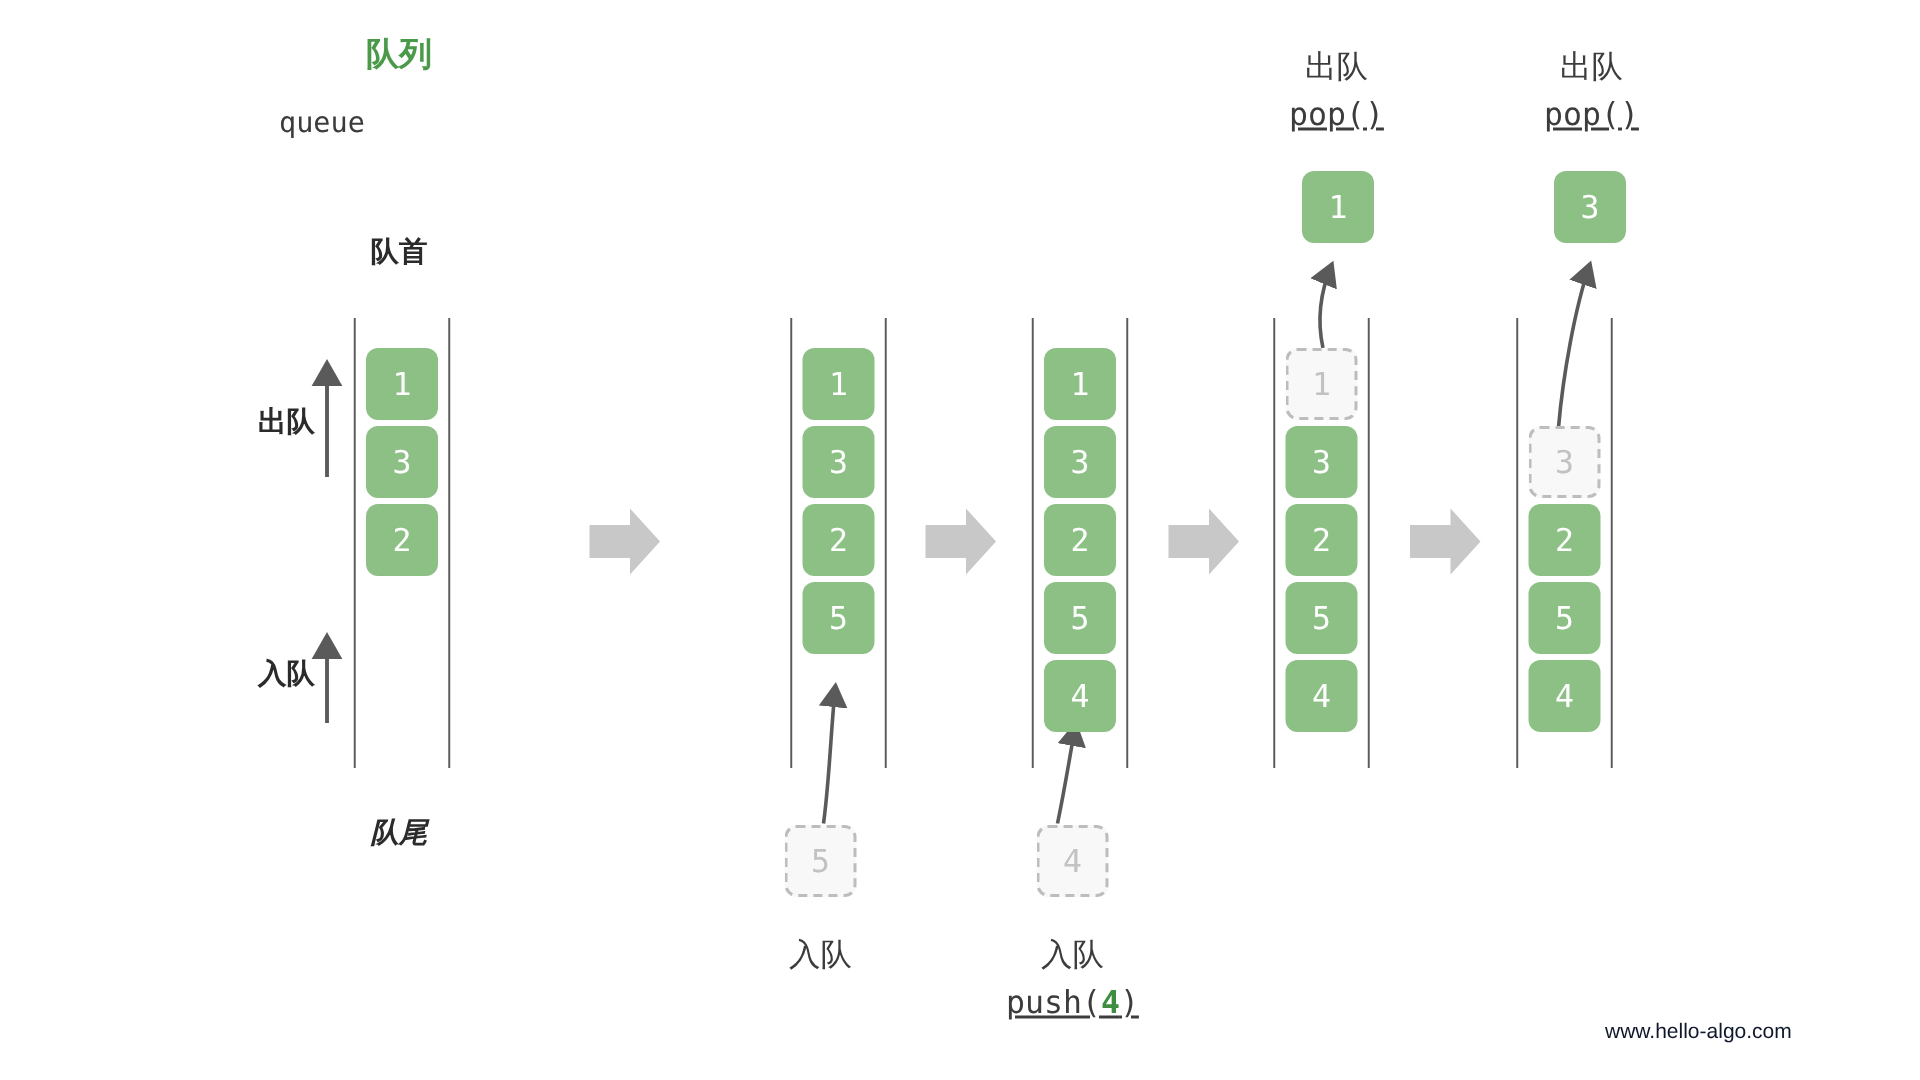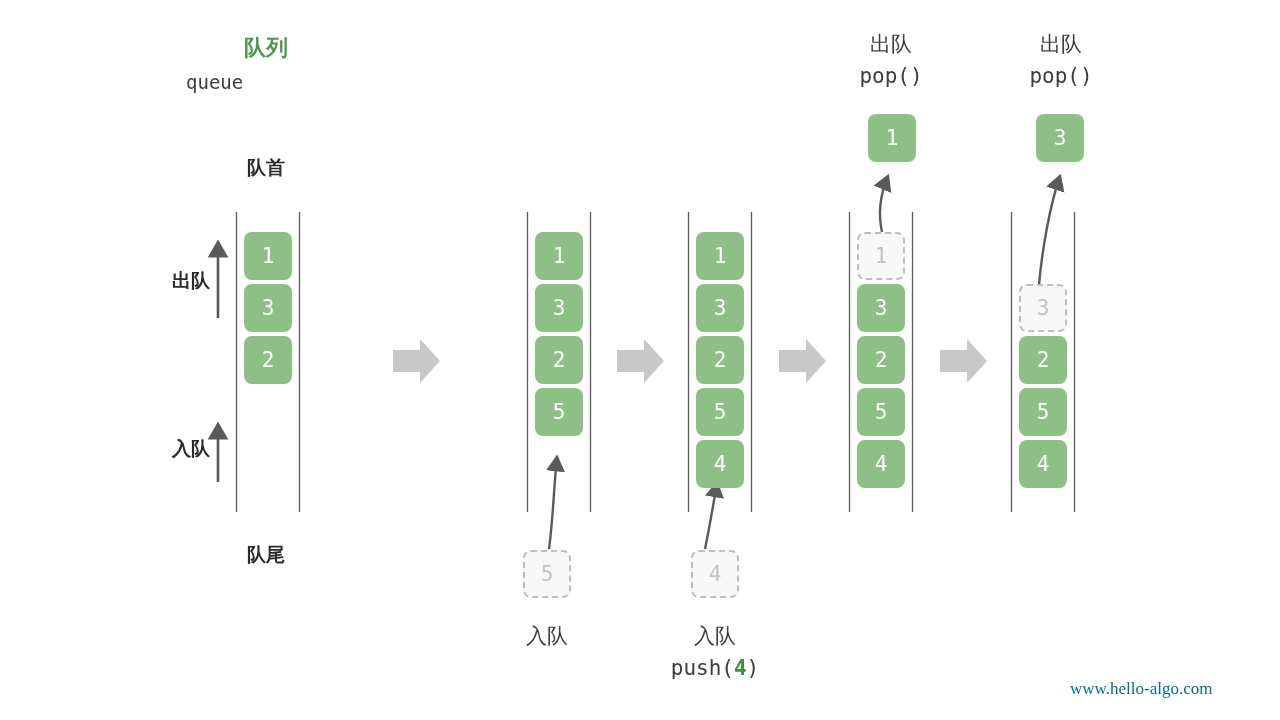--- a/index.html
+++ b/index.html
@@ -53,26 +53,27 @@
     text-align: center;
     white-space: nowrap;
   }
   .op-mono {
     font-family: "DejaVu Sans Mono", monospace;
     font-size: 21px;
     color: #3c3c3c;
     text-align: center;
     white-space: nowrap;
     letter-spacing: 0px;
+    text-decoration: underline;
   }
   .op-mono .hl { color: #3e8e41; font-weight: bold; }
   .watermark {
-    font-family: Liberation Serif, serif;
-    font-size: 17px;
-    color: #0369a1;
+    font-family: Liberation Sans, sans-serif;
+    font-size: 14px;
+    color: #0f172a;
     white-space: nowrap;
   }
 
   
   .cell {
     position: absolute;
     width: 48px;
     height: 48px;
     border-radius: 8px;
     box-sizing: border-box;
@@ -170,25 +171,25 @@
       <path d="M617,350 L644,350 L644,339 L664,361 L644,383 L644,372 L617,372 z" fill="#c8c8c8"></path>
     </g>
     <g>
       <path d="M779,350 L806,350 L806,339 L826,361 L806,383 L806,372 L779,372 z" fill="#c8c8c8"></path>
     </g>
     <g>
       <path d="M940,350 L967,350 L967,339 L987,361 L967,383 L967,372 L940,372 z" fill="#c8c8c8"></path>
     </g>
   </svg>
 
-  <div class="abs title-cn" style="left:186px; top:33px; width:160px;">队列</div>
+  <div class="abs title-cn" style="left:186px; top:21px; width:160px;">队列</div>
   <div class="abs title-mono" style="left:186px; top:71px; width:160px;">queue</div>
 
   <div class="abs label-bold" style="left:188px; top:155px; width:156px;">队首</div>
-  <div class="abs label-bold" style="left:188px; top:542px; width:156px;">队尾</div>
+  <div class="abs label-bold" style="left:188px; top:542px; width:156px;font-style:italic;">队尾</div>
 
   <div class="abs label-bold" style="left:138px; top:268px; width:72px; text-align:right;">出队</div>
   <div class="abs label-bold" style="left:138px; top:436px; width:72px; text-align:right;">入队</div>
 
   <div class="cell solid" style="left:244px; top:232px;">1</div>
   <div class="cell solid" style="left:244px; top:284px;">3</div>
   <div class="cell solid" style="left:244px; top:336px;">2</div>
 
   <div class="cell solid" style="left:535px; top:232px;">1</div>
   <div class="cell solid" style="left:535px; top:284px;">3</div>

